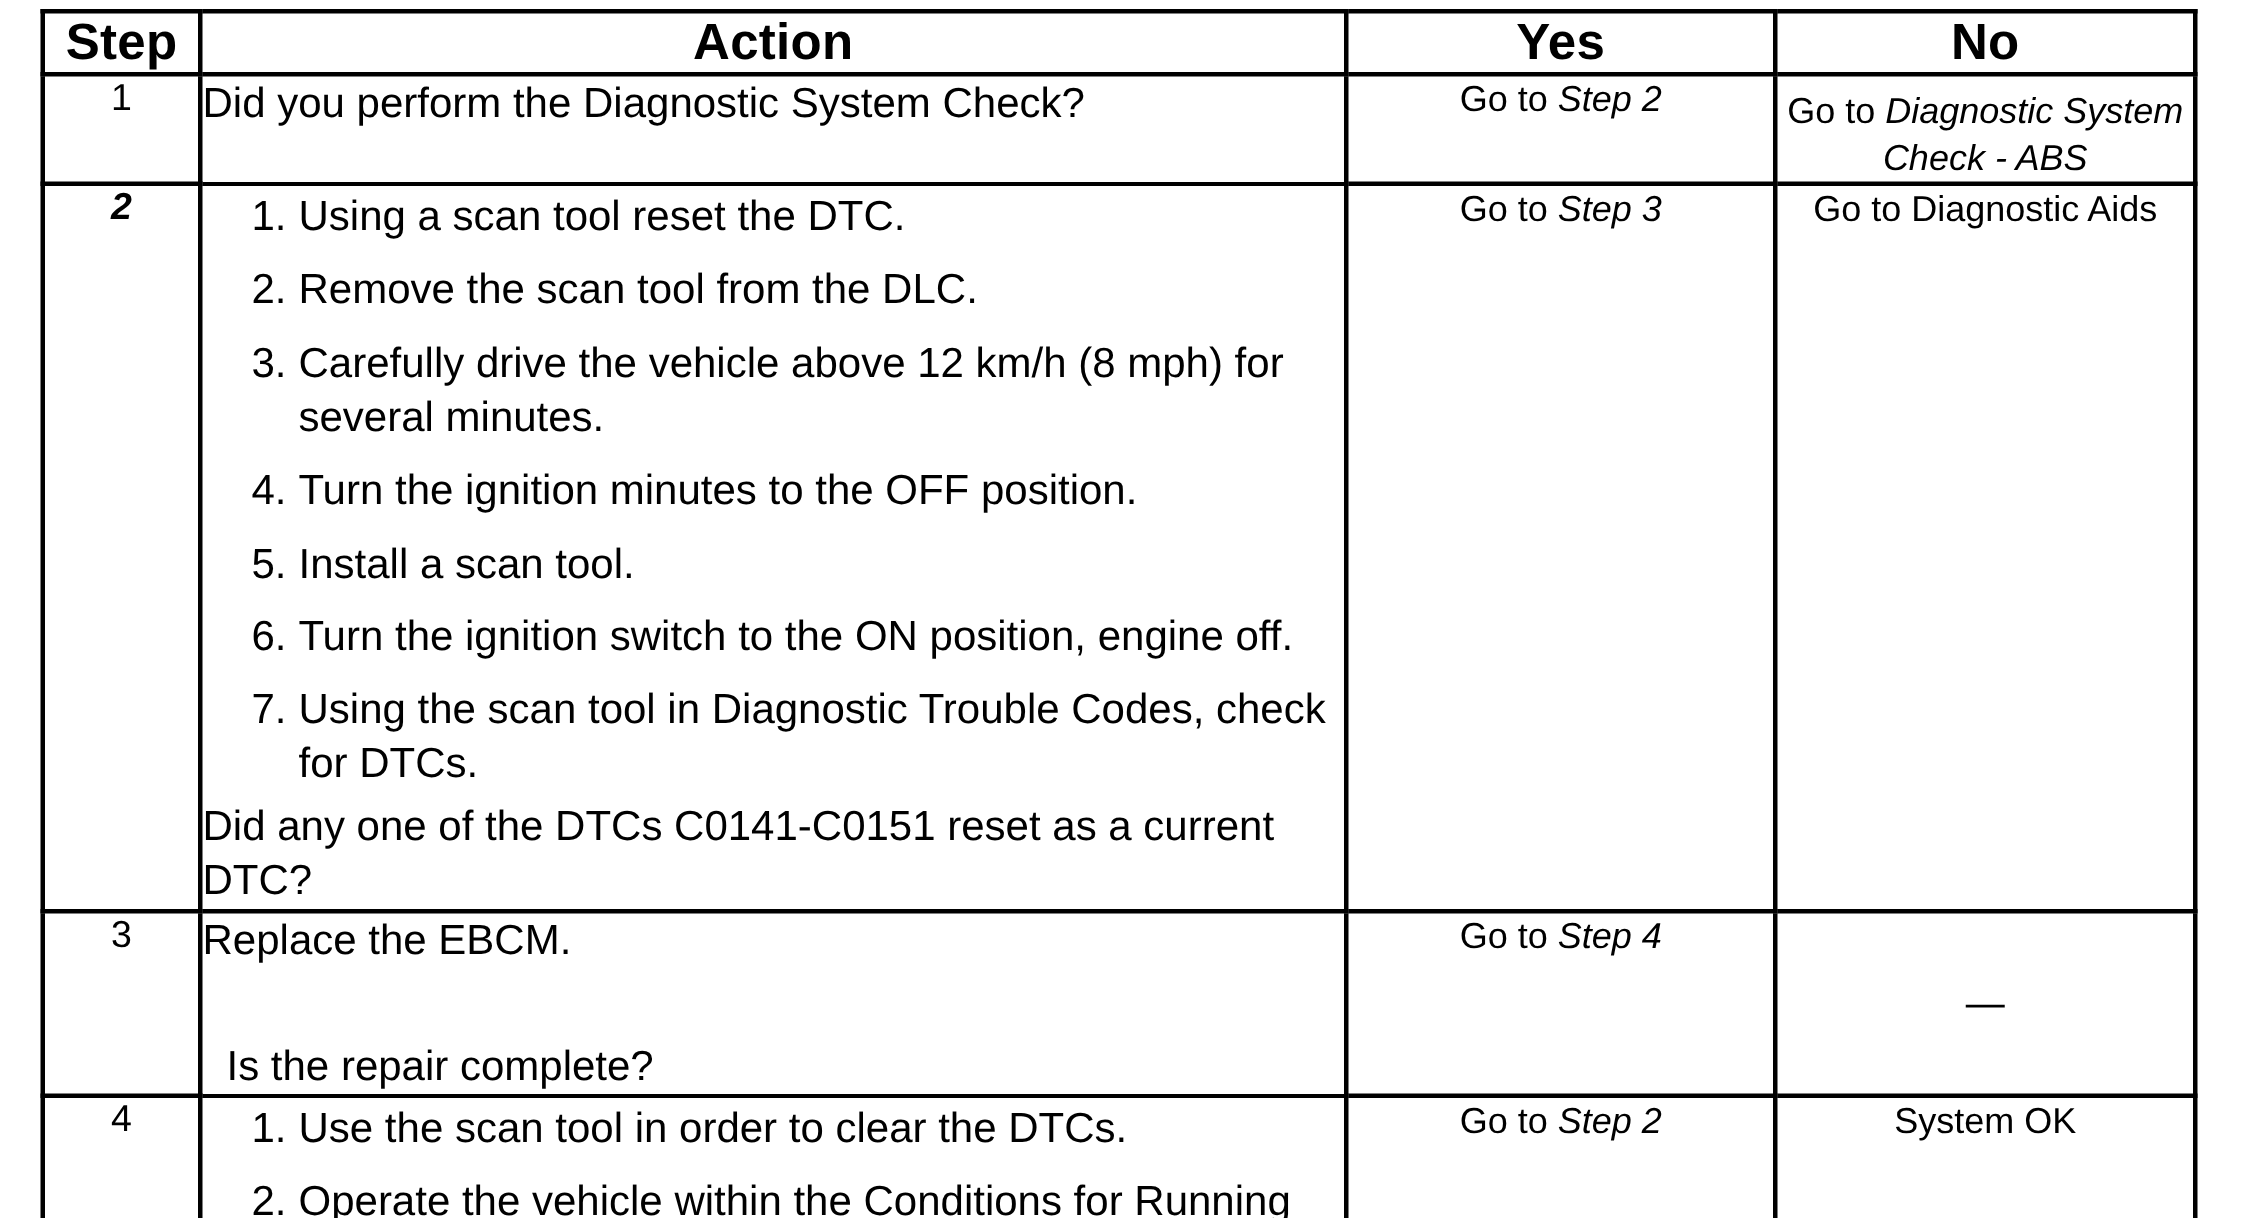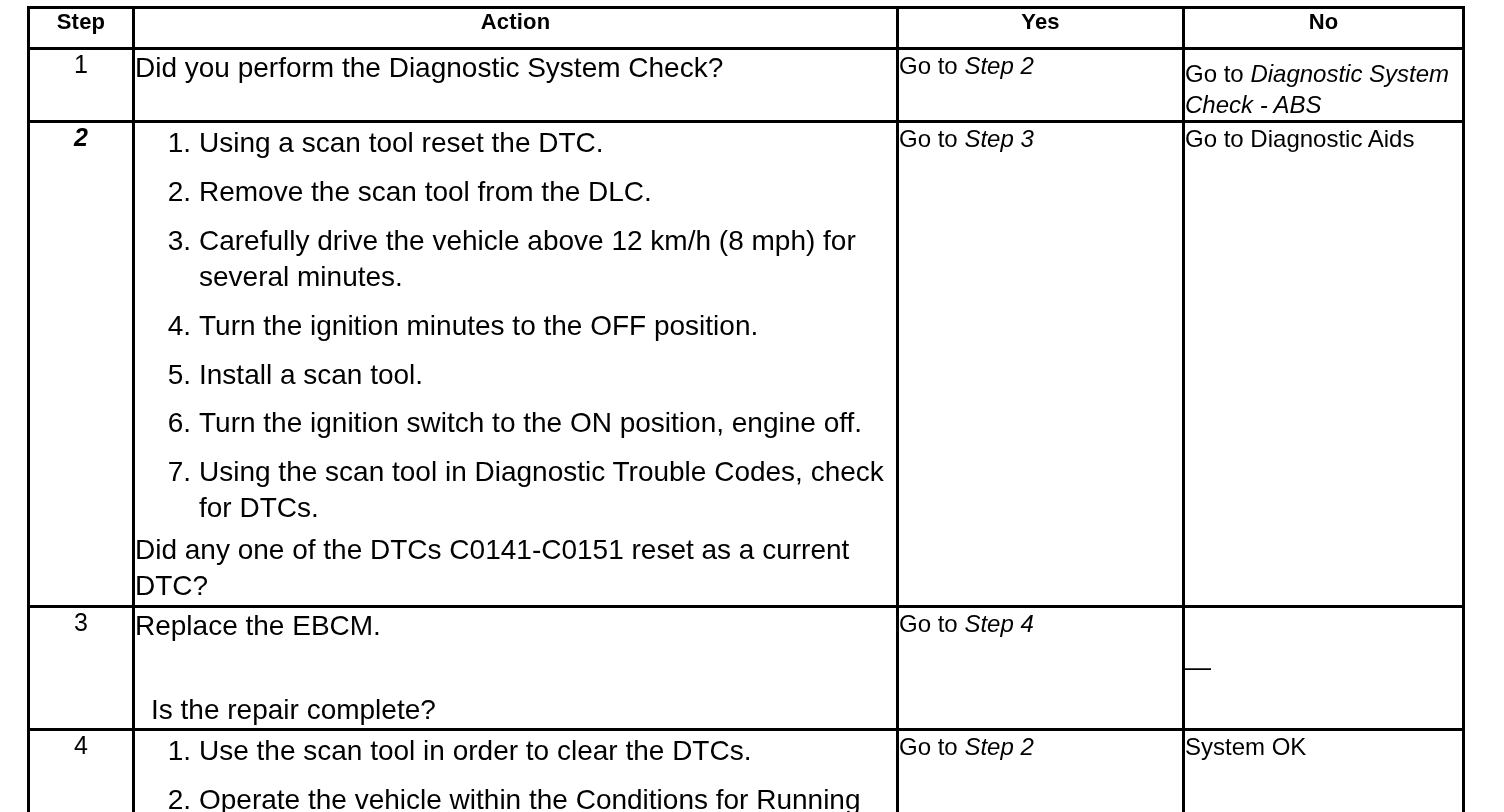--- a/index.html
+++ b/index.html
@@ -46,21 +46,21 @@
   col.c-action { width: 764px; }
   col.c-yes    { width: 286px; }
   col.c-no     { width: 280px; }
 
   
   .hdr {
     height: 38px;
     text-align: center;
     vertical-align: middle;
     font-weight: bold;
-    font-size: 22px;
+    font-size: 34px;
     letter-spacing: 0.2px;
   }
 
   
   .refcell {
     padding: 6px 0 8px 20px;
     line-height: 1.42;
   }
   .refline {
     font-size: 24px;
@@ -115,20 +115,21 @@
     margin-top: 6px;
   }
   .action .spacer-tail {
     display: block;
     margin-top: 48px;
     padding-left: 16px;
   }
 
   
   .ans {
+    text-align: center;
     vertical-align: bottom;
     font-size: 24px;
     line-height: 1.30;
     padding: 0 6px 5px 6px;
   }
   .ans.top {
     vertical-align: top;
     padding-top: 8px;
   }
   .ans.mid {

